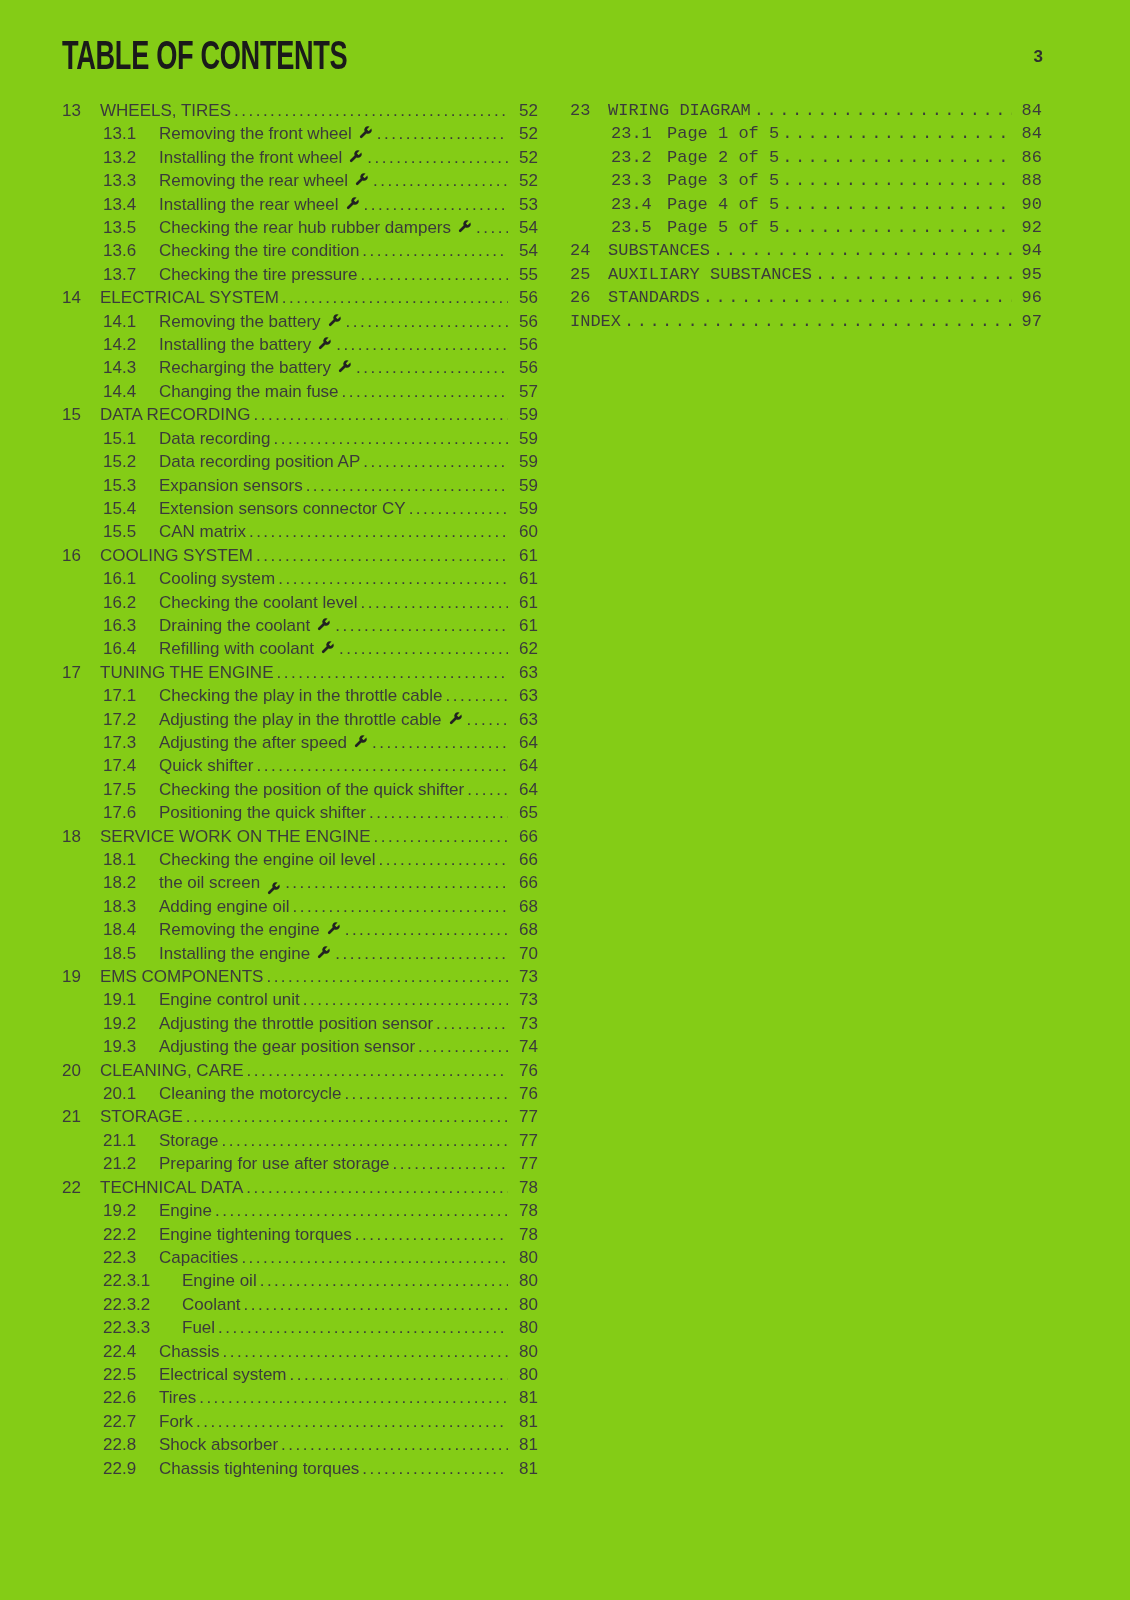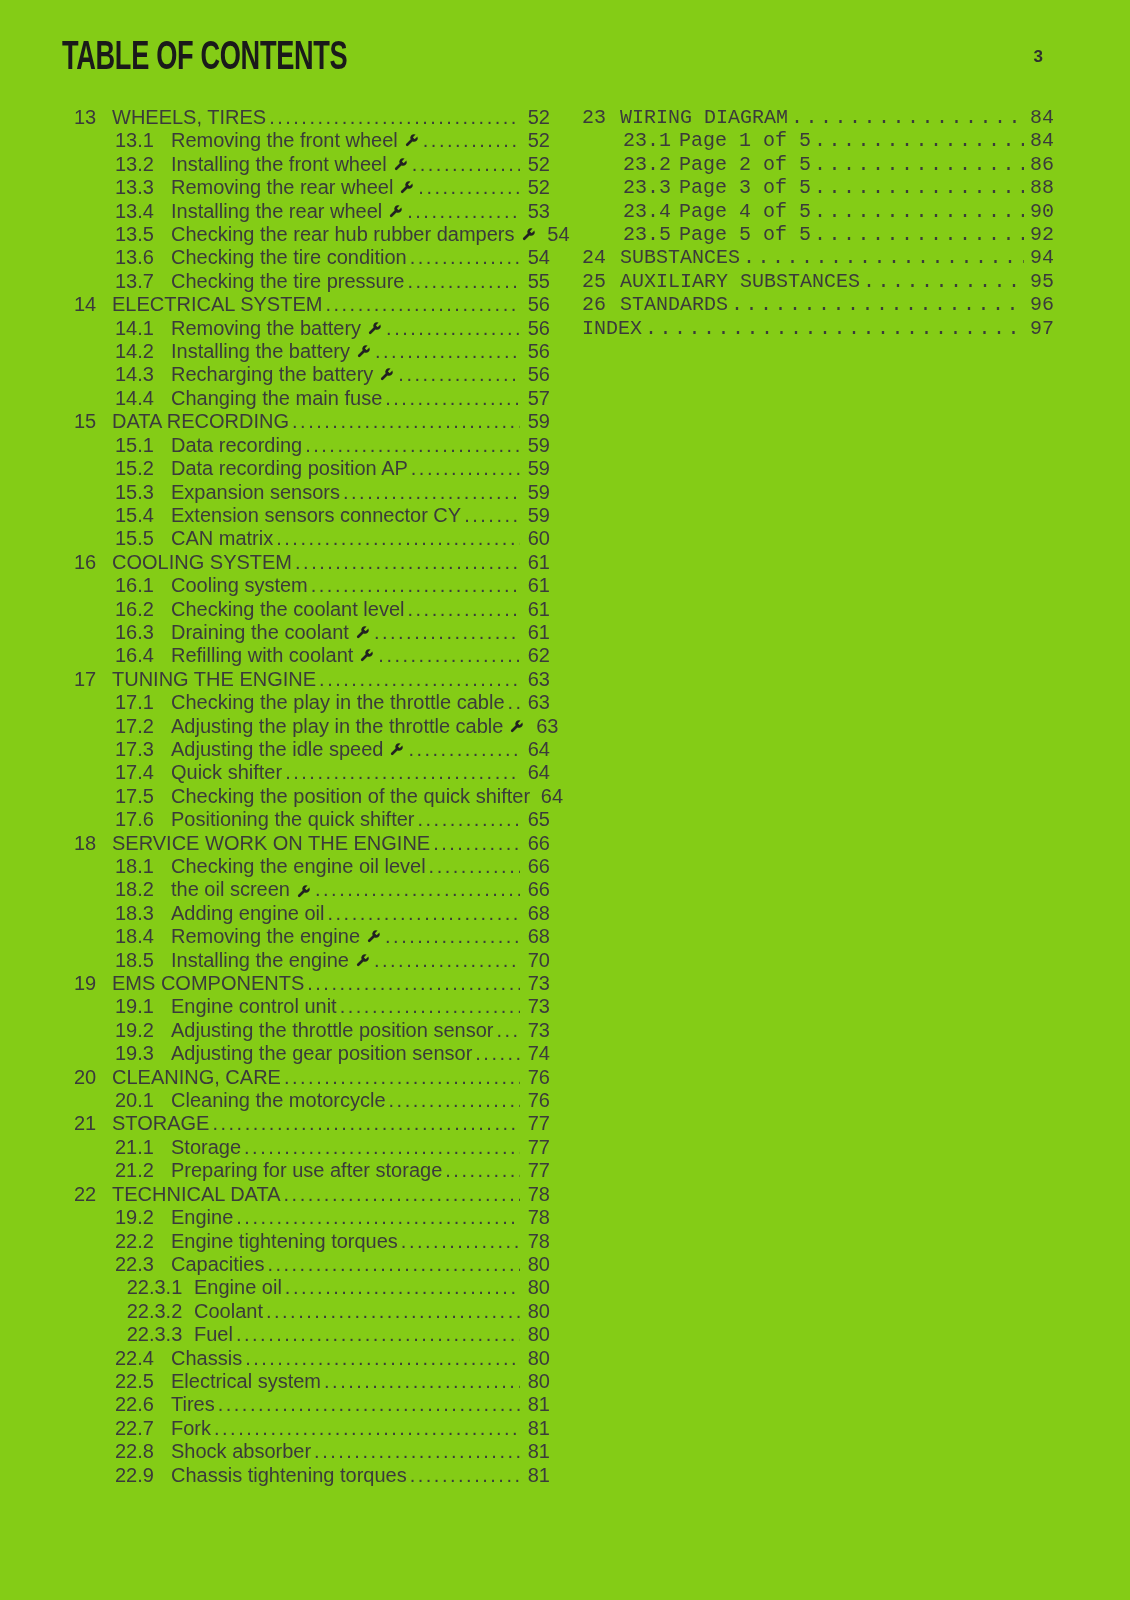--- a/index.html
+++ b/index.html
@@ -15,38 +15,38 @@
     position:absolute;left:62px;top:33px;
     font-size:40px;font-weight:700;letter-spacing:-0.5px;
     transform:scaleX(0.68);transform-origin:0 50%;
     color:#1a1a1a;white-space:nowrap;margin:0;
   }
   .pageno{
     position:absolute;right:87px;top:47px;
     font-size:17px;font-weight:700;color:#2f2f2f;
   }
   .col{
-    position:absolute;top:106px;
-    font-size:20px;line-height:23.4px;margin-left:12px;
+    position:absolute;top:99px;
+    font-size:17px;line-height:23.4px;
   }
   #col-left{left:62px;width:476px;}
   #col-right{left:570px;width:472px;font-family:Liberation Mono, monospace;}
   .row{display:flex;align-items:baseline;}
   .num{flex:none;}
   .lvl0 .num{width:38px;}
   .lvl1{padding-left:41px;} .lvl1 .num{width:56px;}
-  .lvl2{padding-left:41px;} .lvl2 .num{width:79px;text-align:center;}
+  .lvl2{padding-left:41px;} .lvl2 .num{width:79px;}
   .lbl{flex:none;white-space:nowrap;}
   .dots{
     flex:1 1 0;overflow:hidden;white-space:nowrap;
     letter-spacing:2.5px;margin-left:3px;min-width:0;
   }
   .pg{flex:none;margin-left:6px;min-width:24px;text-align:right;}
   .wrap{flex:1 1 0;min-width:0;}
-  .l2{display:flex;align-items:center;}
+  .l2{display:flex;align-items:flex-end;}
   .wrench{
     width:15px;height:15px;flex:none;
     fill:#222222;margin:0 1px 0 6px;
     transform:translateY(1px);
   }
 </style>
 </head>
 <body>
 
 <div class="page">
@@ -243,21 +243,21 @@
         <span class="num">17.2</span>
         <span class="lbl">Adjusting the play in the throttle cable</span>
         <svg class="wrench" viewBox="0 0 24 24">
           <path d="M14.7 6.3a1 1 0 0 0 0 1.4l1.6 1.6a1 1 0 0 0 1.4 0l3.77-3.77a6 6 0 0 1-7.94 7.94l-6.91 6.91a2.12 2.12 0 0 1-3-3l6.91-6.91a6 6 0 0 1 7.94-7.94l-3.76 3.76z"></path>
         </svg>
         <span class="dots">................................................................................................................................................................</span>
         <span class="pg">63</span>
       </div>
       <div class="row lvl1">
         <span class="num">17.3</span>
-        <span class="lbl">Adjusting the idle speed</span>
+        <span class="lbl">Adjusting the after speed</span>
         <svg class="wrench" viewBox="0 0 24 24">
           <path d="M14.7 6.3a1 1 0 0 0 0 1.4l1.6 1.6a1 1 0 0 0 1.4 0l3.77-3.77a6 6 0 0 1-7.94 7.94l-6.91 6.91a2.12 2.12 0 0 1-3-3l6.91-6.91a6 6 0 0 1 7.94-7.94l-3.76 3.76z"></path>
         </svg>
         <span class="dots">................................................................................................................................................................</span>
         <span class="pg">64</span>
       </div>
       <div class="row lvl1">
         <span class="num">17.4</span>
         <span class="lbl">Quick shifter</span>
         <span class="dots">................................................................................................................................................................</span>

